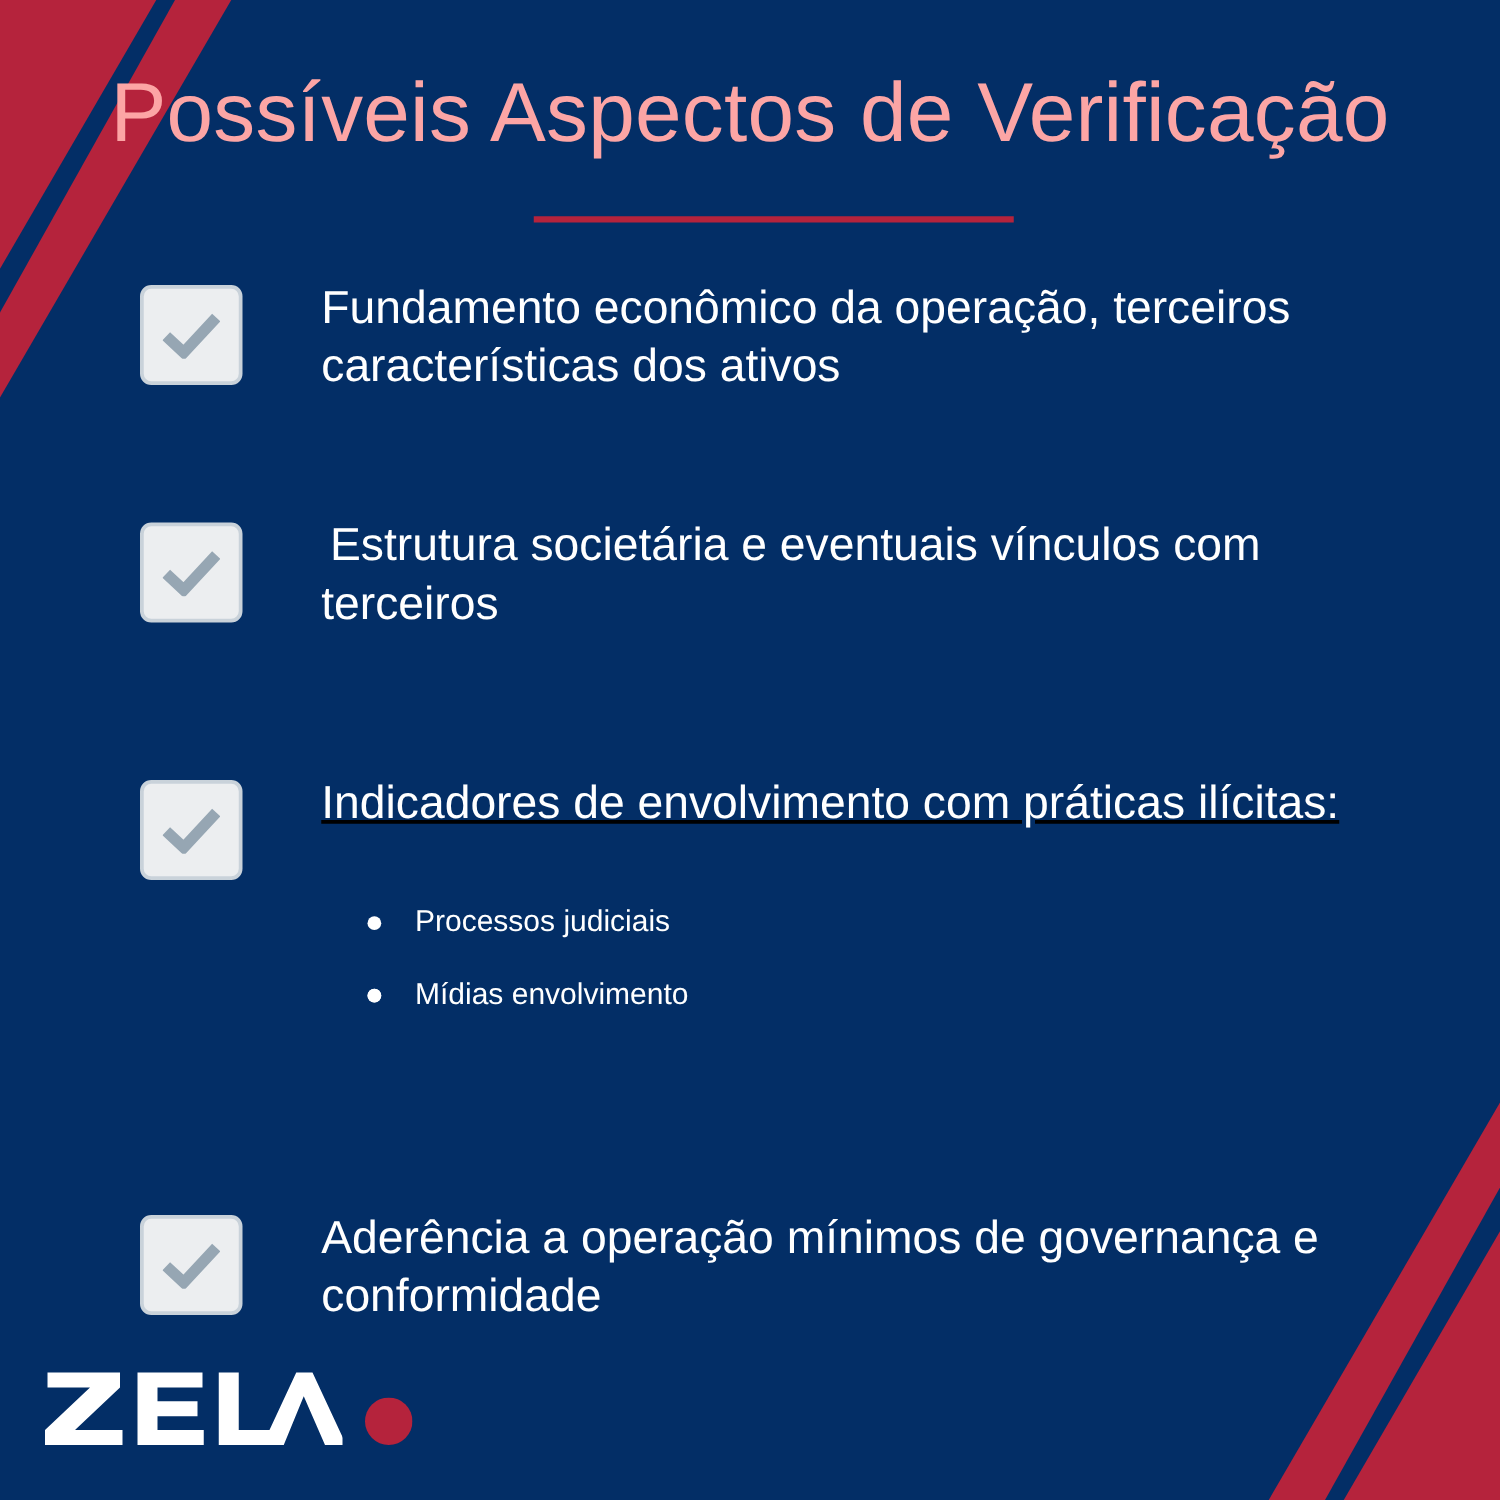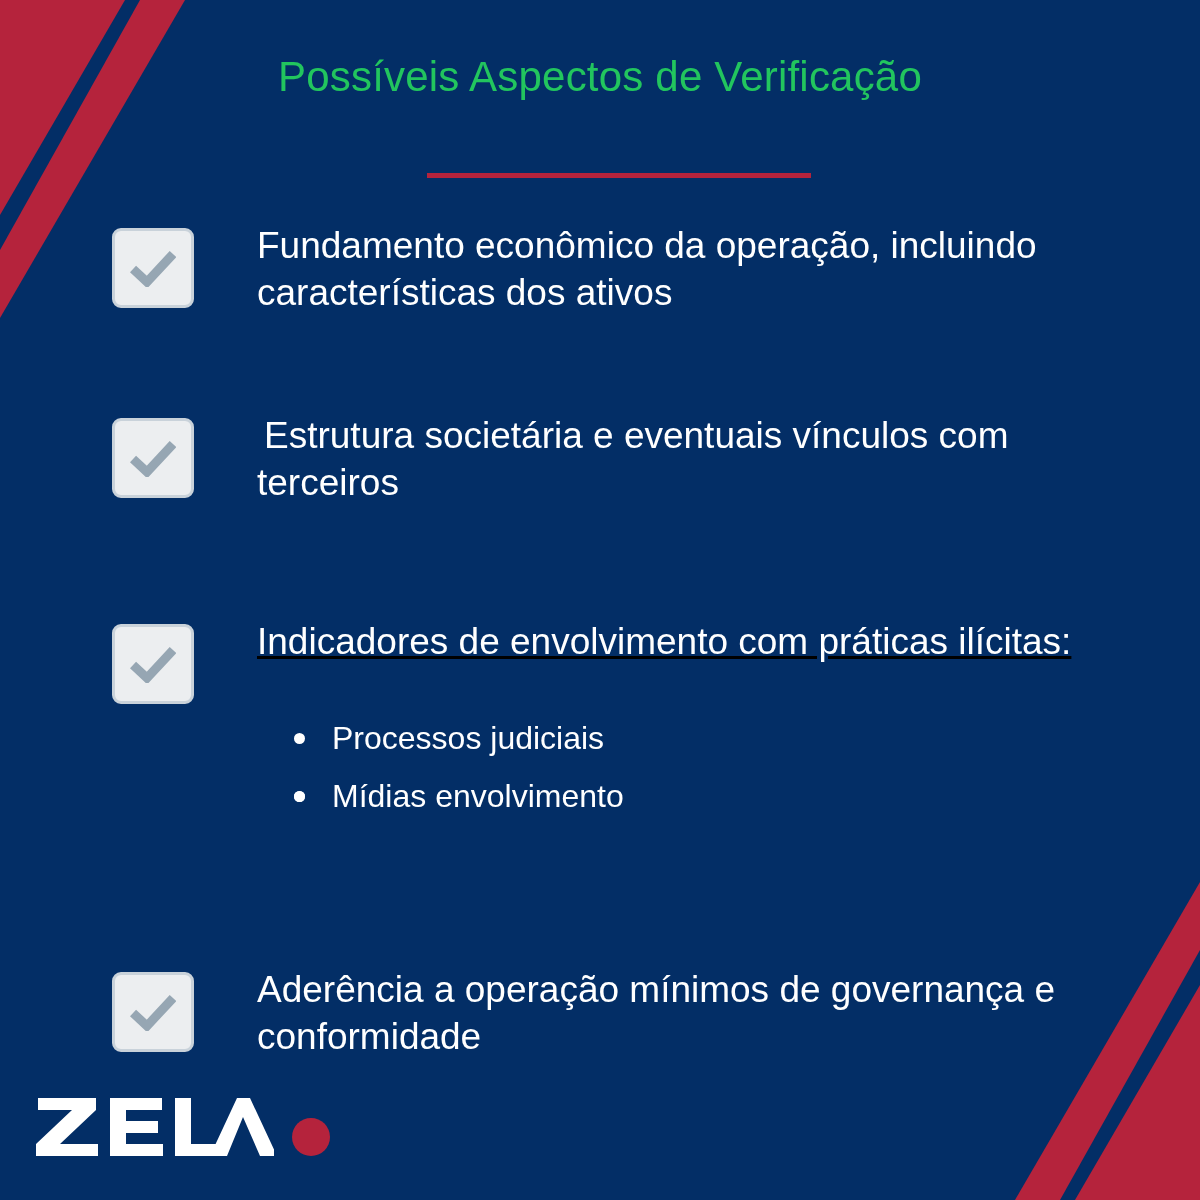--- a/index.html
+++ b/index.html
@@ -26,22 +26,22 @@
     pointer-events: none;
   }
 
   
   .title {
     position: absolute;
     top: 54px;
     left: 0;
     width: 1200px;
     text-align: center;
-    color: #22c55e;
-    font-size: 42px;
+    color: #fca5a5;
+    font-size: 67px;
     font-weight: 400;
     letter-spacing: 0.2px;
     line-height: 1.1;
     white-space: nowrap;
   }
   .title-rule {
     position: absolute;
     top: 173px;
     left: 427px;
     width: 384px;
@@ -100,21 +100,21 @@
     position: absolute;
     top: 487px;
     left: 290px;
     margin: 0;
     padding: 0;
     list-style: none;
   }
   .subbullets li {
     position: relative;
     color: #ffffff;
-    font-size: 32px;
+    font-size: 24px;
     line-height: 58px;
     padding-left: 42px;
   }
   .subbullets li .dot {
     position: absolute;
     left: 4px;
     top: 24px;
     width: 11px;
     height: 11px;
     border-radius: 50%;
@@ -151,21 +151,21 @@
   <div class="title-rule"></div>
 
   <div class="checklist">
 
     <div class="check-item i0">
       <span class="checkbox">
         <svg width="46" height="38" viewBox="0 0 46 38" xmlns="http://www.w3.org/2000/svg">
           <path d="M3 20 L17 33 L43 5" fill="none" stroke="#96A6B3" stroke-width="9" stroke-linecap="butt" stroke-linejoin="miter"></path>
         </svg>
       </span>
-      <span class="check-text">Fundamento econômico da operação, incluindo características dos ativos</span>
+      <span class="check-text">Fundamento econômico da operação, terceiros características dos ativos</span>
     </div>
 
     <div class="check-item i1">
       <span class="checkbox">
         <svg width="46" height="38" viewBox="0 0 46 38" xmlns="http://www.w3.org/2000/svg">
           <path d="M3 20 L17 33 L43 5" fill="none" stroke="#96A6B3" stroke-width="9" stroke-linecap="butt" stroke-linejoin="miter"></path>
         </svg>
       </span>
       <span class="check-text indent">Estrutura societária e eventuais vínculos com terceiros</span>
     </div>

